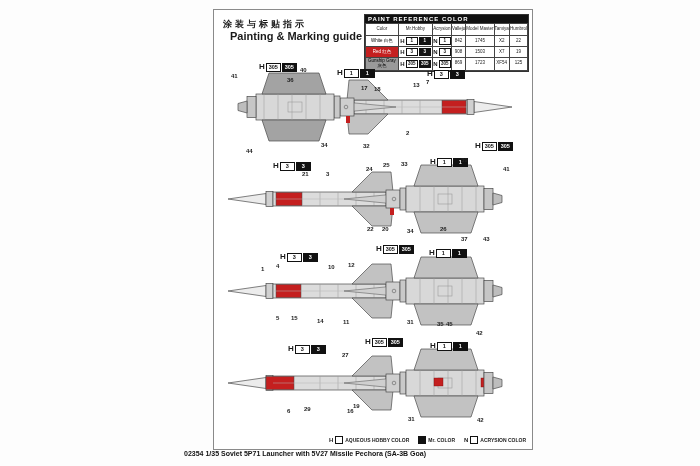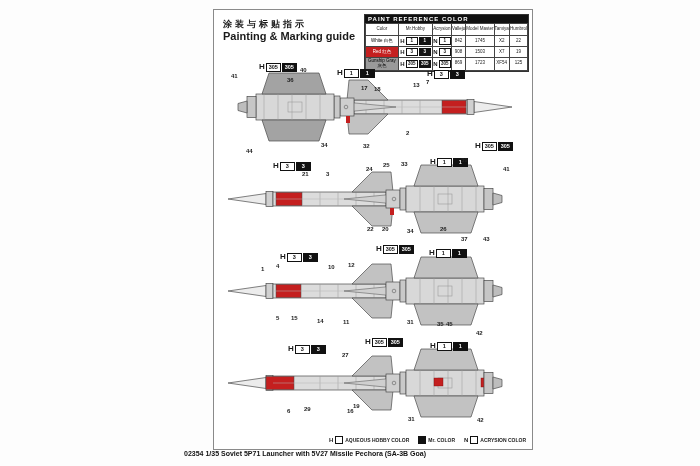--- a/index.html
+++ b/index.html
@@ -6,21 +6,21 @@
   body{
     width:700px;height:466px;position:relative;background:#fdfdfd;
     font-family:"Liberation Sans", sans-serif;color:#1a1a1a;overflow:hidden;
   }
   .doc{
     position:absolute;left:193px;top:9px;width:318px;height:439px;
     background:#ffffff;border:1px solid #8a8a8a;margin-left:20px;
   }
   
   .title-cn{position:absolute;left:9px;top:8px;font-size:9px;font-weight:bold;letter-spacing:3px;}
-  .title-en{position:absolute;left:9px;top:20px;font-size:11px;font-weight:bold;}
+  .title-en{position:absolute;left:16px;top:20px;font-size:11px;font-weight:bold;}
   
   .ptable{position:absolute;left:150px;top:4px;width:163px;border:1px solid #333;background:#fff;}
   .ptable-title{background:#111;color:#fff;font-size:6px;font-weight:bold;padding:1px 3px;letter-spacing:1px;}
   .ptable table{border-collapse:collapse;width:100%;}
   .ptable td,.ptable th{border:1px solid #444;font-size:4.5px;text-align:center;padding:1px 0;line-height:1.1;}
   .ptable th{font-weight:normal;font-size:4.5px;height:9px;}
   .swatch-cell{font-size:4px;line-height:1.2;}
   
   .chip{display:inline-flex;align-items:center;gap:1px;height:8px;}
   .chip .h{font-size:8px;font-weight:bold;line-height:8px;}

